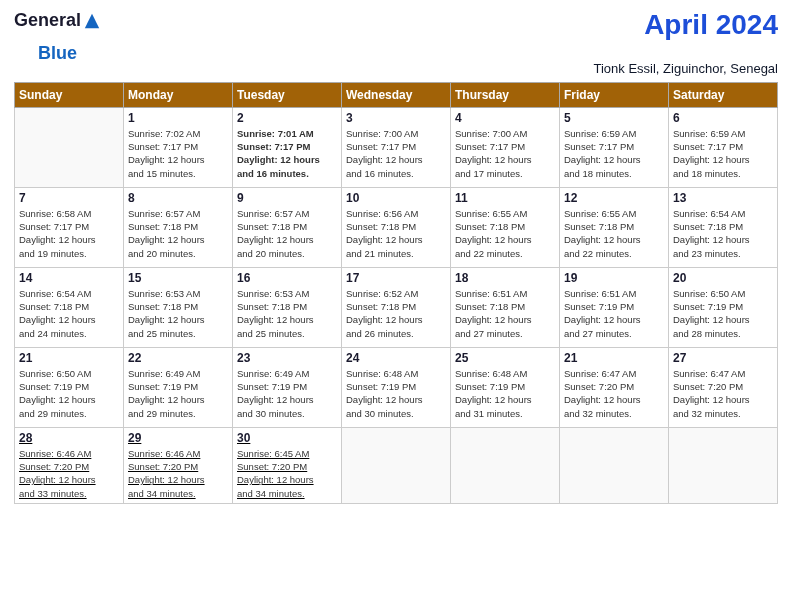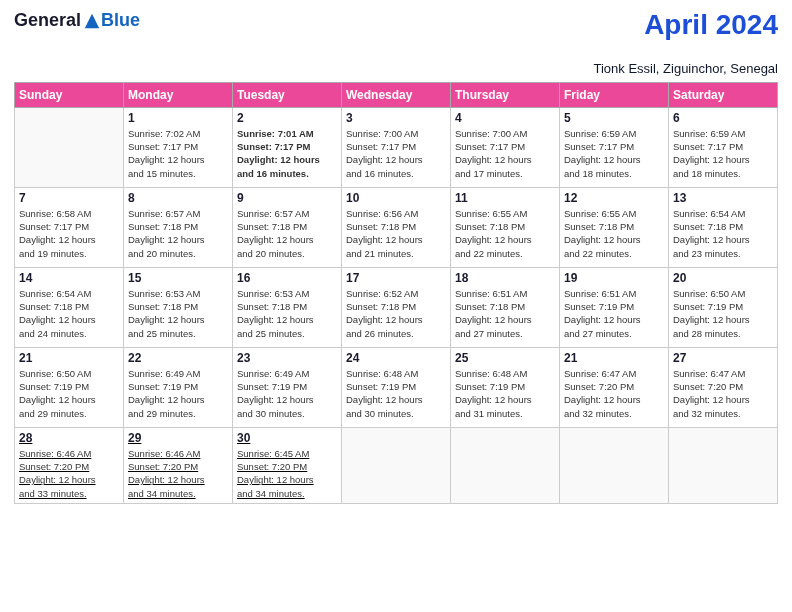--- a/index.html
+++ b/index.html
@@ -17,21 +17,23 @@
       padding: 10px 14px 10px 14px;
     }
     .header {
       display: flex;
       justify-content: space-between;
       align-items: flex-start;
       margin-bottom: 6px;
     }
     .logo {
       display: flex;
+      flex-direction: column;
       align-items: center;
+      gap: 12px;
     }
     .logo-text {
       display: flex;
       align-items: center;
     }
     .logo-general {
       font-size: 18px;
       font-weight: bold;
       color: #1a1a2e;
     }
@@ -58,21 +60,21 @@
       font-size: 13px;
       color: #0f172a;
       margin-top: 20px;
     }
     .calendar {
       width: 100%;
       border-collapse: collapse;
       font-size: 10px;
     }
     .calendar th {
-      background-color: #ec4899;
+      background-color: #a16207;
       color: #fff;
       padding: 5px 4px;
       text-align: left;
       font-size: 12px;
       font-weight: bold;
       border: 1px solid #aaa;
     }
     .calendar td {
       border: 1px solid #ccc;
       padding: 3px 4px;

